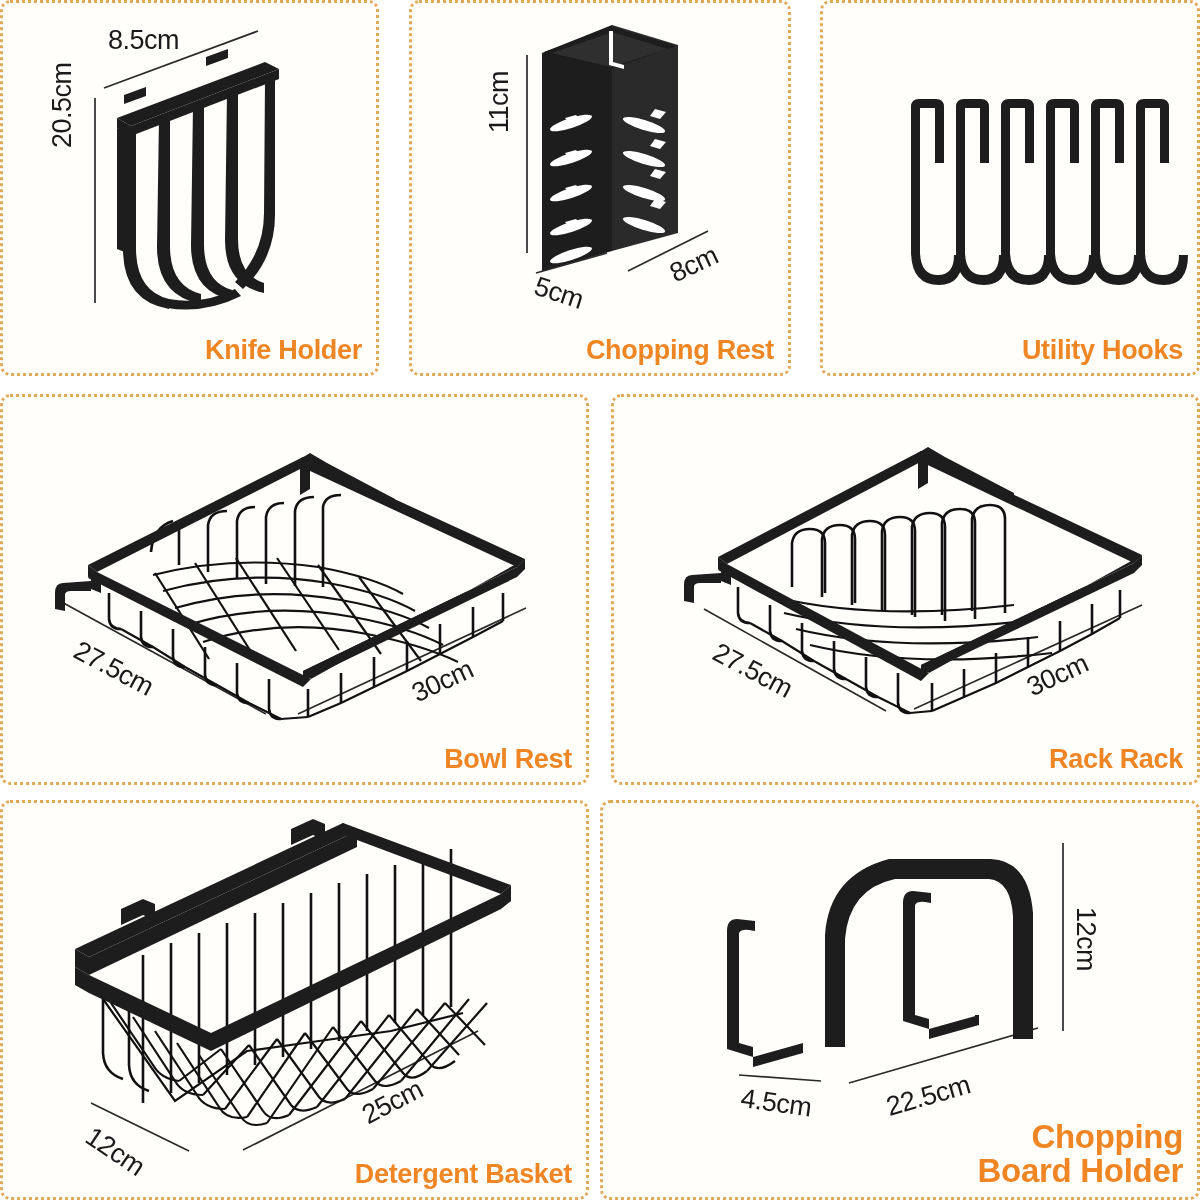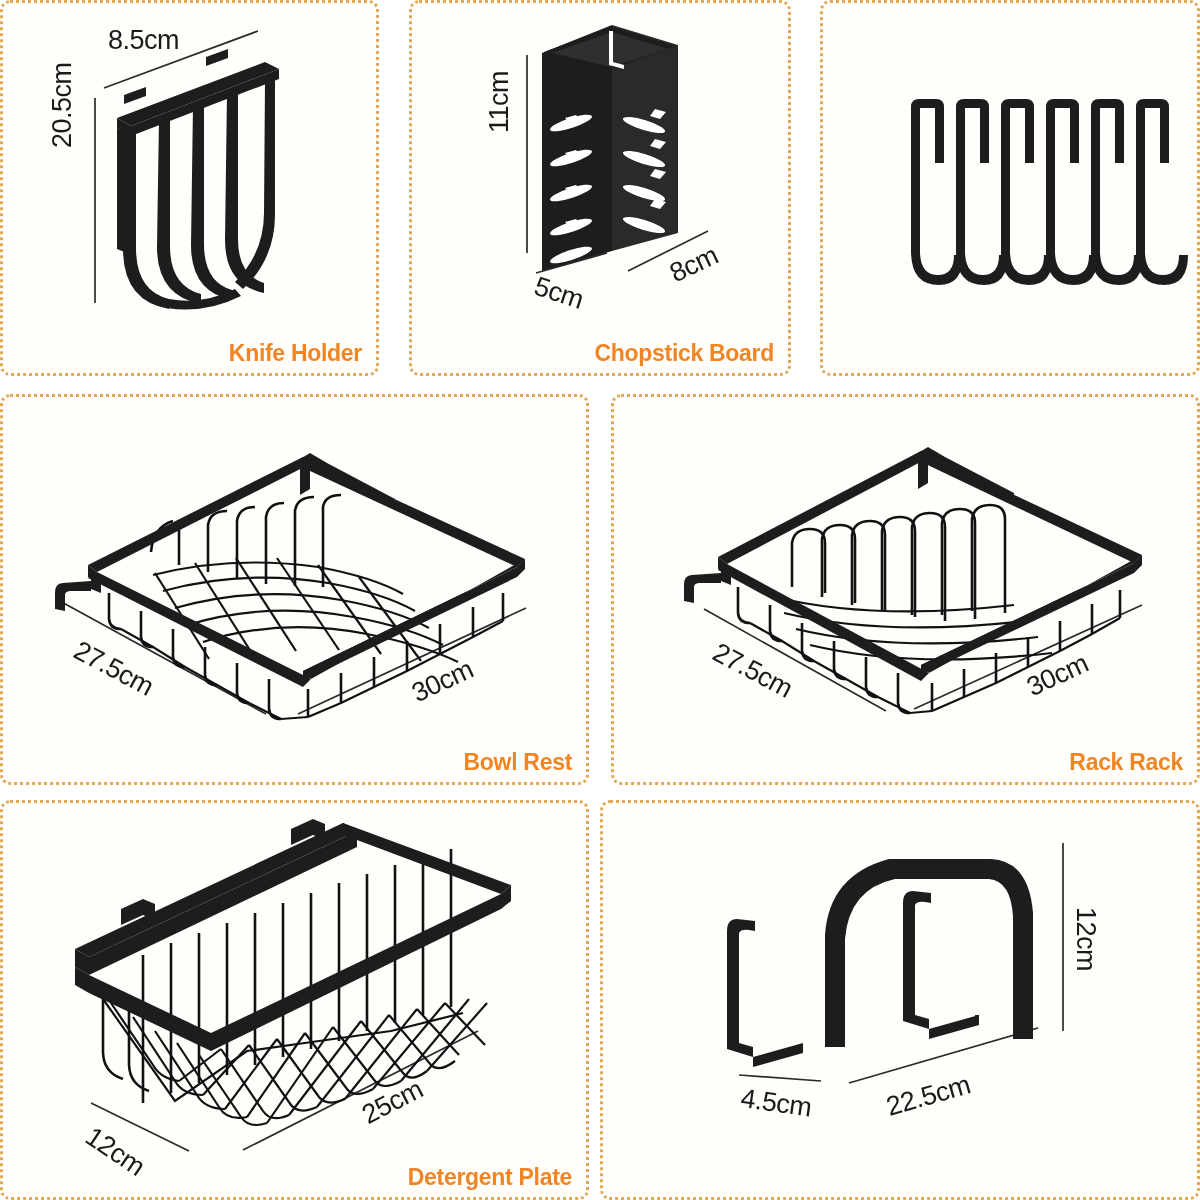--- a/index.html
+++ b/index.html
@@ -30,21 +30,21 @@
     position: absolute;
     right: 14px;
     bottom: 8px;
     color: #ef8523;
     font-weight: bold;
     line-height: 1.02;
     text-align: right;
     letter-spacing: -0.3px;
     white-space: pre-line;
   }
-  .cap-lg { font-size: 23px; }
+  .cap-lg { font-size: 27px; }
   .cap-two { font-size: 33px; line-height: 1.05; }
 
   .dim {
     position: absolute;
     color: #1a1a1a;
     font-size: 27px;
     white-space: nowrap;
     letter-spacing: -0.5px;
   }
 
@@ -165,21 +165,21 @@
           <polygon points="243,136 254,139 248,146 238,143" fill="#ffffff"></polygon>
           <polygon points="243,166 254,169 248,176 238,173" fill="#ffffff"></polygon>
           <polygon points="243,196 254,199 248,206 238,203" fill="#ffffff"></polygon>
         </g>
       </svg>
 
       <div class="dim" style="left:72px; top:130px; transform:rotate(-90deg); transform-origin:left top;">11cm</div>
       <div class="dim" style="left:128px; top:268px; transform:rotate(18deg); transform-origin:left top;">5cm</div>
       <div class="dim" style="left:253px; top:258px; transform:rotate(-25deg); transform-origin:left top;">8cm</div>
 
-      <div class="caption cap-lg">Chopstick Board</div>
+      <div class="caption cap-lg">Chopping Rest</div>
     </div>
   </div>
 
   <div class="panel" style="left:820px; top:0px; width:380px; height:376px;">
     <div class="panel-inner">
       <svg width="380" height="376" viewBox="0 0 380 376">
         <g>
 
           <g>
             <path class="blk" d="M88,104 L88,248 Q88,282 116,282 Q140,282 140,252 L131,252 Q131,272 115,272 Q97,272 97,248 L97,104 Z"></path>
@@ -206,20 +206,21 @@
             <path class="blk" d="M268,104 Q268,96 276,96 L293,96 Q301,96 301,104 L301,160 L292,160 L292,105 L277,105 L277,104 Z"></path>
           </g>
 
           <g>
             <path class="blk" d="M313,104 L313,248 Q313,282 341,282 Q365,282 365,252 L356,252 Q356,272 340,272 Q322,272 322,248 L322,104 Z"></path>
             <path class="blk" d="M313,104 Q313,96 321,96 L338,96 Q346,96 346,104 L346,160 L337,160 L337,105 L322,105 L322,104 Z"></path>
           </g>
         </g>
       </svg>
 
+      <div class="caption cap-lg">Utility Hooks</div>
     </div>
   </div>
 
   <div class="panel" style="left:0px; top:394px; width:589px; height:391px;">
     <div class="panel-inner">
       <svg width="589" height="391" viewBox="0 0 589 391">
 
         <g>
           <line class="lead" x1="55" y1="203" x2="263" y2="317"></line>
         </g>
@@ -454,21 +455,21 @@
           <path class="wirethin" d="M424,268 L484,200"></path>
 
           <path class="wire" d="M100,196 L100,250 Q101,270 120,276"></path>
           <path class="wire" d="M126,208 L126,262 Q127,282 146,288"></path>
         </g>
       </svg>
 
       <div class="dim" style="left:94px; top:318px; transform:rotate(34deg); transform-origin:left top;">12cm</div>
       <div class="dim" style="left:354px; top:300px; transform:rotate(-27deg); transform-origin:left top;">25cm</div>
 
-      <div class="caption cap-lg">Detergent Plate</div>
+      <div class="caption cap-lg">Detergent Basket</div>
     </div>
   </div>
 
   <div class="panel" style="left:600px; top:800px; width:600px; height:400px;">
     <div class="panel-inner">
       <svg width="600" height="400" viewBox="0 0 600 400">
 
         <g>
           <line class="lead" x1="460" y1="40" x2="460" y2="228"></line>
         </g>
@@ -530,16 +531,18 @@
         <g>
           <polygon class="blk" points="222,230 242,230 242,244 222,244"></polygon>
           <polygon class="blk" points="410,222 430,222 430,236 410,236"></polygon>
         </g>
       </svg>
 
       <div class="dim" style="left:498px; top:104px; transform:rotate(90deg); transform-origin:left top;">12cm</div>
       <div class="dim" style="left:140px; top:280px; transform:rotate(8deg); transform-origin:left top;">4.5cm</div>
       <div class="dim" style="left:280px; top:290px; transform:rotate(-16deg); transform-origin:left top;">22.5cm</div>
 
+      <div class="caption cap-two">Chopping
+Board Holder</div>
     </div>
   </div>
 
 </div>
 
 </body></html>

